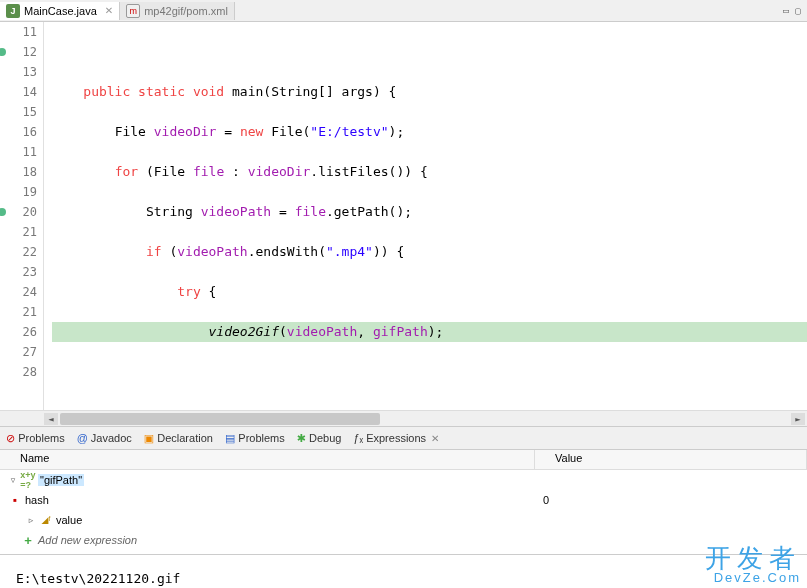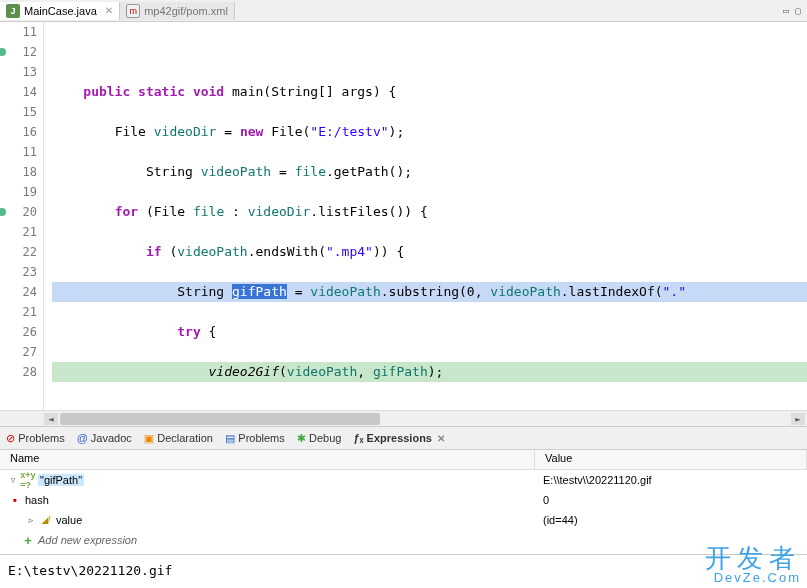--- a/index.html
+++ b/index.html
@@ -19,61 +19,61 @@
 .gutter { width: 44px; background: #fff; color: #787878; text-align: right; padding-right: 6px; font-size: 12px; line-height: 20px; border-right: 1px solid #e0e0e0; user-select: none; }
 .gutter .gl { height: 20px; }
 .gutter .marker { position: relative; text-align: right; }
 .gutter .marker::before { content: ""; position: absolute; left: -2px; top: 6px; width: 8px; height: 8px; border-radius: 50%; background: #5b8; }
 
 .code { flex: 1; font-size: 13px; line-height: 20px; white-space: pre; overflow: hidden; padding-left: 8px; }
 .code .line { height: 20px; }
 .hl-select { background: #c6daf8; }
 .hl-exec { background: #c8e6c9; }
 .sel-word { background: #3875d6; color: #fff; }
-.kw { color: #a21caf; font-weight: bold; }
+.kw { color: #ef4444; font-weight: normal; }
 .cm { color: #3f7f5f; }
 .str { color: #2a00ff; }
 .call { font-style: italic; }
-.id { color: #0f766e; text-align: right; }
+.id { color: #a21caf; text-align: right; }
 
 .hscroll { height: 16px; background: #f0f0f0; border-top: 1px solid #ddd; position: relative; }
 .hscroll .thumb { position: absolute; left: 60px; top: 2px; width: 320px; height: 12px; background: #c8c8c8; border-radius: 2px; }
 .hscroll .arrow { position: absolute; top: 2px; width: 14px; height: 12px; background: #ddd; display: flex; align-items: center; justify-content: center; font-size: 9px; color: #555; }
 .hscroll .arrow.left { left: 44px; }
 .hscroll .arrow.right { right: 2px; }
 
 .views-tabs { display: flex; align-items: center; background: #f0f0f0; border-top: 1px solid #ccc; border-bottom: 1px solid #ccc; height: 24px; font-family: "Segoe UI", sans-serif; font-size: 11px; gap: 12px; padding: 0 6px; }
 .view-item { display: inline-flex; align-items: center; gap: 3px; color: #333; cursor: pointer; }
-.view-item.active { font-weight: bold; }
+.view-item.active { font-weight: normal; }
 .vicon { font-size: 11px; }
 .vicon.red { color: #c00; }
 .vicon.blue { color: #36c; }
 .vicon.green { color: #4a4; }
 .vicon.orange { color: #e80; }
 .vclose { color: #888; font-size: 10px; margin-left: 2px; }
 
 .expr-table { flex: 0 0 104px; display: flex; flex-direction: column; font-family: "Segoe UI", sans-serif; font-size: 11px; }
 .expr-head { display: flex; background: #f7f7f7; border-bottom: 1px solid #ddd; height: 20px; }
-.expr-col { padding: 2px 10px; border-right: 1px solid #ddd; }
+.expr-col { padding: 2px 20px; border-right: 1px solid #ddd; }
 .expr-col.name { width: 535px; }
 .expr-col.value { flex: 1; }
 .expr-rows { flex: 1; overflow: hidden; }
 .expr-row { display: flex; height: 20px; align-items: center; }
 .expr-row .cname { width: 535px; padding-left: 8px; display: flex; align-items: center; gap: 3px; }
 .expr-row .cval { flex: 1; padding-left: 8px; }
 .tree-toggle { width: 10px; display: inline-block; text-align: center; color: #666; font-size: 9px; }
 .sel-node { background: #cce8ff; padding: 0 2px; }
 .ricon { width: 14px; height: 14px; display: inline-flex; align-items: center; justify-content: center; font-size: 9px; }
 .ricon.xy { color: #7a4; font-weight: bold; }
 .ricon.sq { color: #c00; font-size: 6px; }
 .ricon.tri { color: #b80; }
 .ricon.plus { color: #4a4; font-weight: bold; font-size: 13px; }
 .italic { font-style: italic; color: #666; }
 
-.details { border-top: 1px solid #ccc; padding: 8px; font-size: 13px; font-family: Consolas, monospace; height: 34px; }
+.details { border-top: 1px solid #ccc; padding: 16px; font-size: 13px; font-family: Consolas, monospace; height: 34px; }
 
 .watermark { position: absolute; right: 6px; bottom: 4px; font-family: "Microsoft YaHei", sans-serif; color: #3da3e6; line-height: 1; text-align: right; pointer-events: none; }
 .watermark .cn { font-size: 26px; letter-spacing: 6px; text-align: center; }
 .watermark .en { font-size: 13px; letter-spacing: 2px; }
 </style>
 </head>
 <body>
 
 <div class="editor-tabs">
   <div class="tab active">
@@ -110,24 +110,23 @@
     <div class="gl">24</div>
     <div class="gl">21</div>
     <div class="gl">26</div>
     <div class="gl">27</div>
     <div class="gl">28</div>
   </div>
   <div class="code">
 <div class="line"></div>
 <div class="line">    <span class="kw">public static void</span><span> main(String[] args) {</span></div>
 <div class="line">        <span>File </span><span class="id">videoDir</span><span> = </span><span class="kw">new</span><span> File(</span><span class="str">"E:/testv"</span><span>);</span></div>
+<div class="line">        <span class="kw">for</span><span> (File </span><span class="id">file</span><span> : </span><span class="id">videoDir</span><span>.listFiles()) {</span></div>
 <div class="line">            <span>String </span><span class="id">videoPath</span><span> = </span><span class="id">file</span><span>.getPath();</span></div>
-<div class="line">        <span class="kw">for</span><span> (File </span><span class="id">file</span><span> : </span><span class="id">videoDir</span><span>.listFiles()) {</span></div>
 <div class="line">            <span class="kw">if</span><span> (</span><span class="id">videoPath</span><span>.endsWith(</span><span class="str">".mp4"</span><span>)) {</span></div>
-<div class="line hl-select">                <span>String </span><span class="sel-word">gifPath</span><span> = </span><span class="id">videoPath</span><span>.substring(0, </span><span class="id">videoPath</span><span>.lastIndexOf(</span><span class="str">"."</span></div>
 <div class="line">                <span class="kw">try</span><span> {</span></div>
 <div class="line hl-exec">                    <span class="call">video2Gif</span><span>(</span><span class="id">videoPath</span><span>, </span><span class="id">gifPath</span><span>);</span></div>
 
 
 
 
 
 
 
 
@@ -173,36 +172,34 @@
     <div class="expr-col name">Name</div>
     <div class="expr-col value">Value</div>
   </div>
   <div class="expr-rows">
     <div class="expr-row">
       <div class="cname">
           <span class="tree-toggle">▿</span>
           <span class="ricon xy">x+y<br>=?</span>
           <span class="sel-node">"gifPath"</span>
         </div>
-      <div class="cval">E:\\testv\\20221120.gif</div>
     </div>
     <div class="expr-row">
       <div class="cname" style="text-align:center;">
           <span class="ricon sq">■</span>
           <span>hash</span>
         </div>
       <div class="cval">0</div>
     </div>
     <div class="expr-row">
       <div class="cname" style="padding-left:26px;">
           <span class="tree-toggle">▹</span>
           <span class="ricon tri">◢ᶠ</span>
           <span>value</span>
         </div>
-      <div class="cval">(id=44)</div>
     </div>
     <div class="expr-row">
       <div class="cname">
           <span class="tree-toggle"></span>
           <span class="ricon plus">+</span>
           <span class="italic">Add new expression</span>
         </div>
       <div class="cval"></div>
     </div>
   </div>

